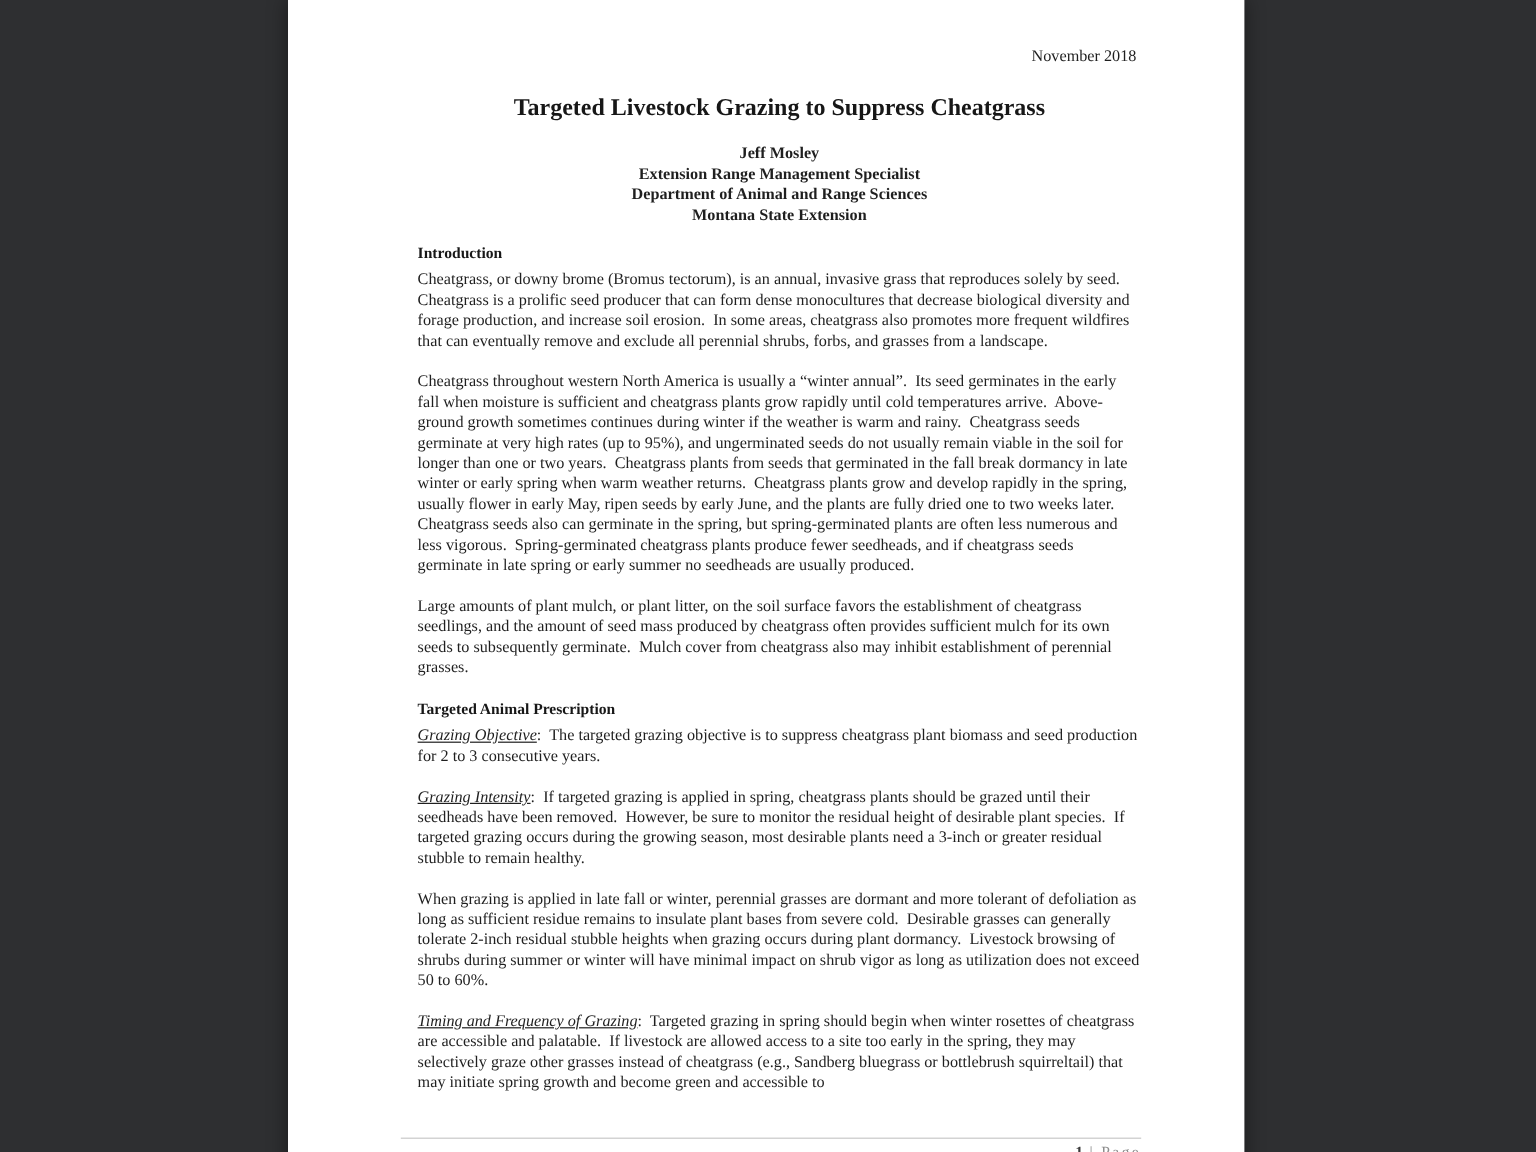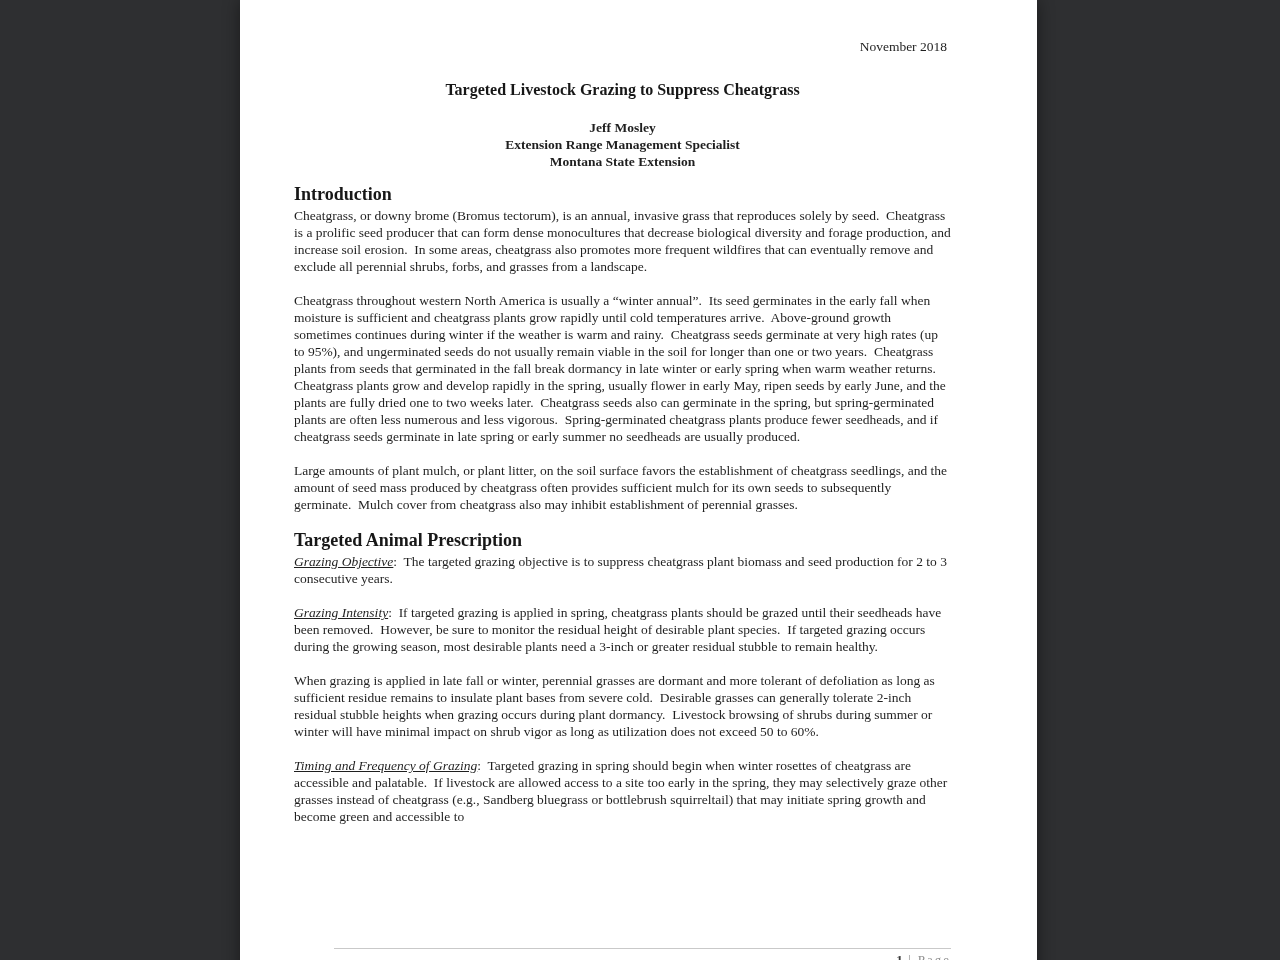--- a/index.html
+++ b/index.html
@@ -21,47 +21,47 @@
   .page {
     position: absolute;
     left: 240px;
     top: 0;
     width: 797px;
     height: 1032px;
     background: #ffffff;
     box-shadow: 0 0 16px rgba(0,0,0,0.45);
   }
   .content {
-    padding: 38px 86px 0 54px;
+    padding: 38px 86px 0 108px;
     color: #1f1f1f;
     font-size: 13.5px;
     line-height: 17px;
   }
   .doc-date {
     text-align: right;
     margin: 0 4px 24px 0;
   }
   .doc-title {
-    font-size: 16px;
+    font-size: 20px;
     line-height: 22px;
     font-weight: bold;
     text-align: center;
     color: #171717;
     margin: 0 0 18px 0;
   }
   .authors {
     text-align: center;
     margin: 0 0 14px 0;
     font-weight: bold;
   }
   .author-line {
     line-height: 17px;
   }
   h2.section-heading {
-    font-size: 18px;
+    font-size: 13px;
     line-height: 20px;
     font-weight: bold;
     color: #171717;
     margin: 0 0 3px 0;
   }
   p.body-par {
     margin: 0 0 17px 0;
     white-space: pre-wrap;
   }
   .lead {
@@ -98,20 +98,21 @@
   <div class="page">
     <div class="content">
 
       <div class="doc-date">November 2018</div>
 
       <h1 class="doc-title">Targeted Livestock Grazing to Suppress Cheatgrass</h1>
 
       <div class="authors">
         <div class="author-line">Jeff Mosley</div>
         <div class="author-line">Extension Range Management Specialist</div>
+        <div class="author-line">Department of Animal and Range Sciences</div>
         <div class="author-line">Montana State Extension</div>
       </div>
 
       <h2 class="section-heading">Introduction</h2>
 
       <p class="body-par"><span>Cheatgrass, or downy brome (</span><span class="species">Bromus tectorum</span><span>), is an annual, invasive grass that reproduces solely by seed.  Cheatgrass is a prolific seed producer that can form dense monocultures that decrease biological diversity and forage production, and increase soil erosion.  In some areas, cheatgrass also promotes more frequent wildfires that can eventually remove and exclude all perennial shrubs, forbs, and grasses from a landscape.</span></p>
 
       <p class="body-par">Cheatgrass throughout western North America is usually a “winter annual”.  Its seed germinates in the early fall when moisture is sufficient and cheatgrass plants grow rapidly until cold temperatures arrive.  Above-ground growth sometimes continues during winter if the weather is warm and rainy.  Cheatgrass seeds germinate at very high rates (up to 95%), and ungerminated seeds do not usually remain viable in the soil for longer than one or two years.  Cheatgrass plants from seeds that germinated in the fall break dormancy in late winter or early spring when warm weather returns.  Cheatgrass plants grow and develop rapidly in the spring, usually flower in early May, ripen seeds by early June, and the plants are fully dried one to two weeks later.  Cheatgrass seeds also can germinate in the spring, but spring-germinated plants are often less numerous and less vigorous.  Spring-germinated cheatgrass plants produce fewer seedheads, and if cheatgrass seeds germinate in late spring or early summer no seedheads are usually produced.</p>
 
       <p class="body-par">Large amounts of plant mulch, or plant litter, on the soil surface favors the establishment of cheatgrass seedlings, and the amount of seed mass produced by cheatgrass often provides sufficient mulch for its own seeds to subsequently germinate.  Mulch cover from cheatgrass also may inhibit establishment of perennial grasses.</p>

